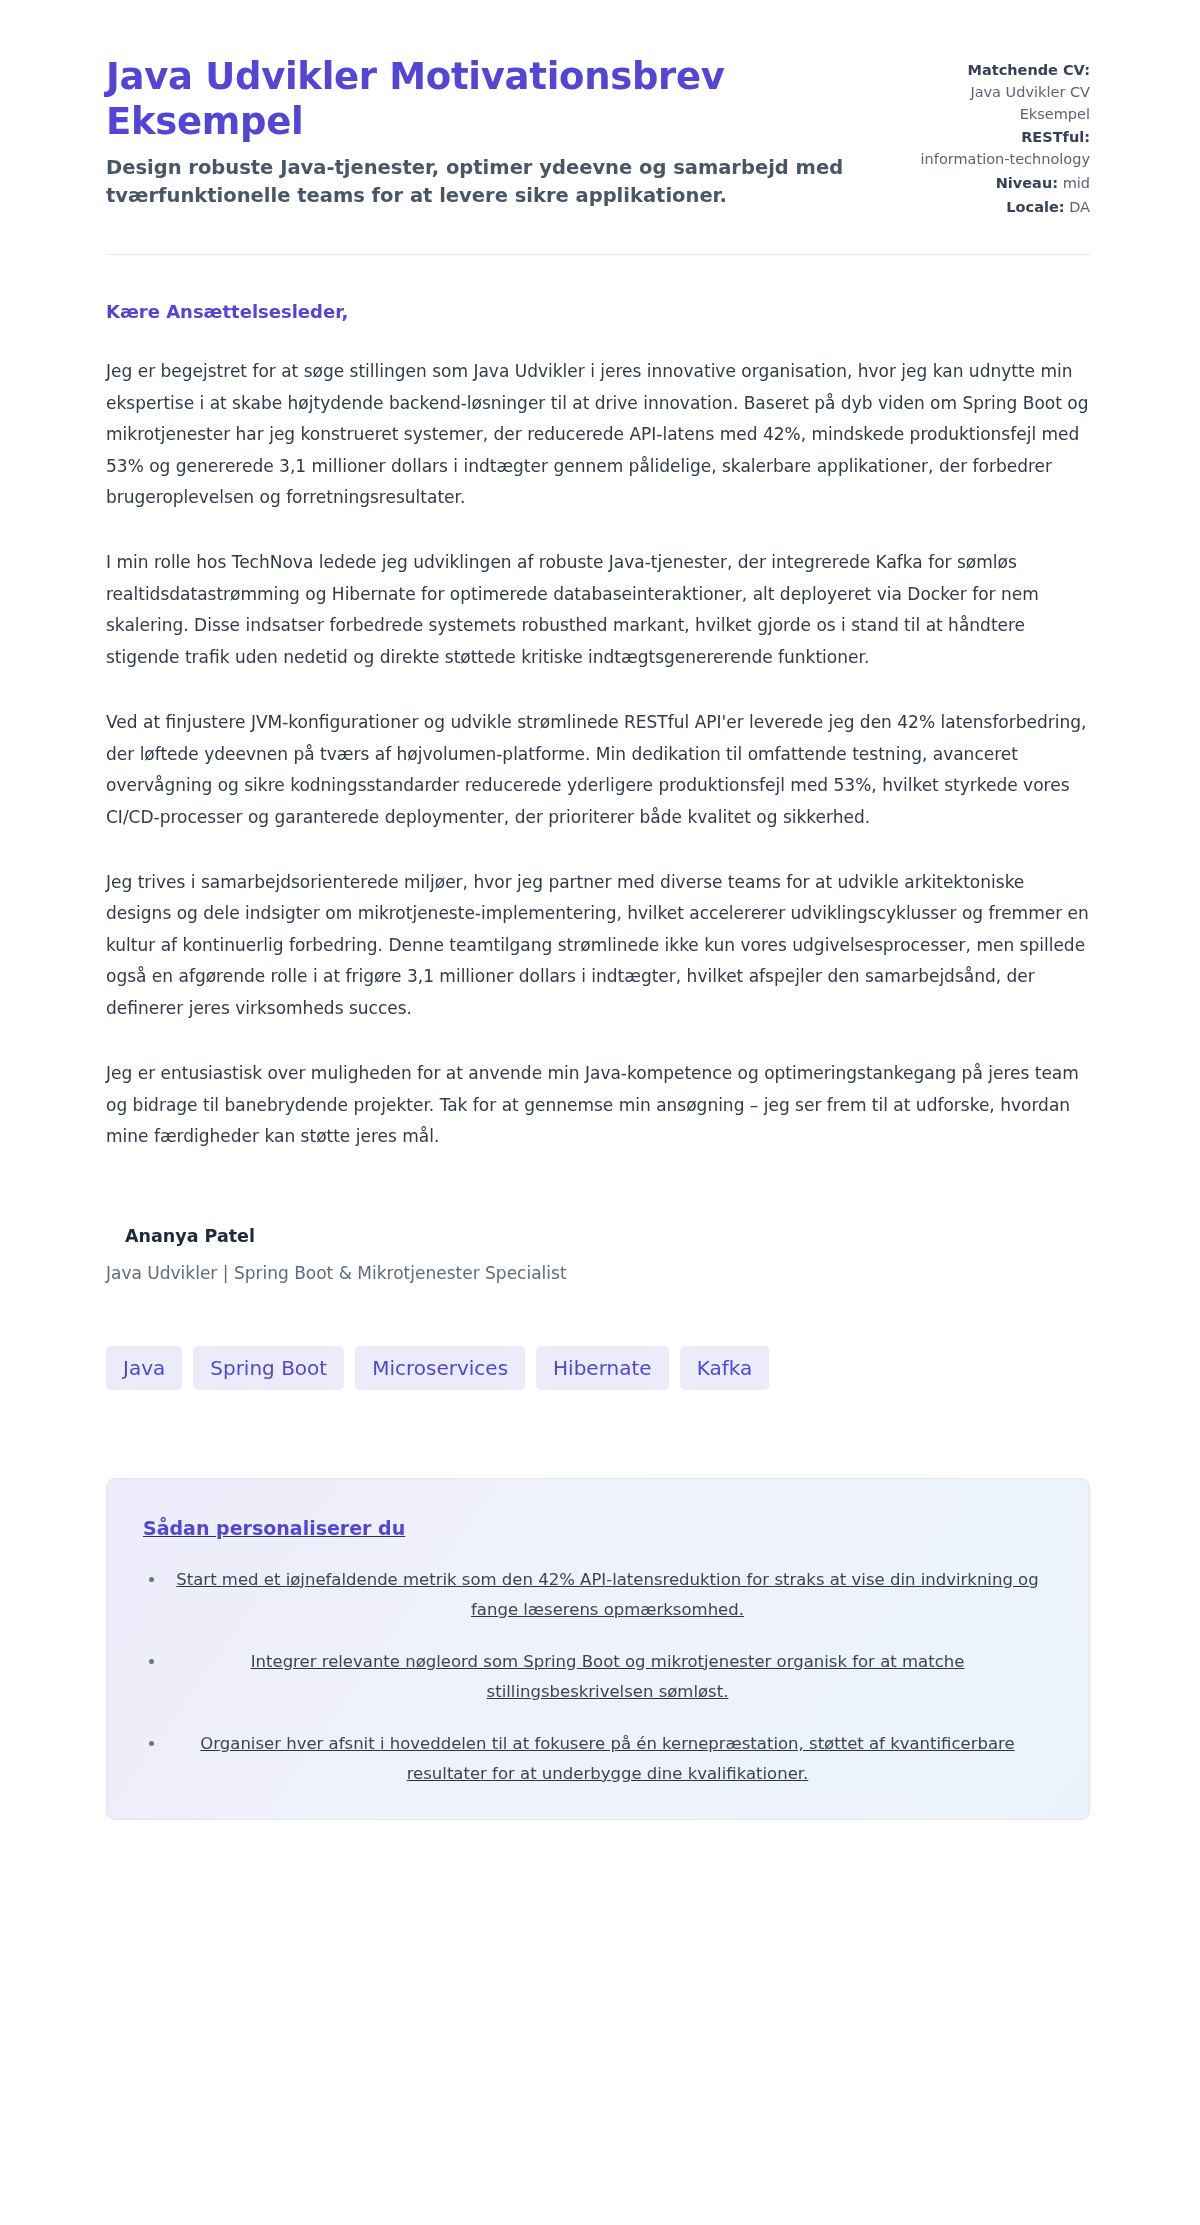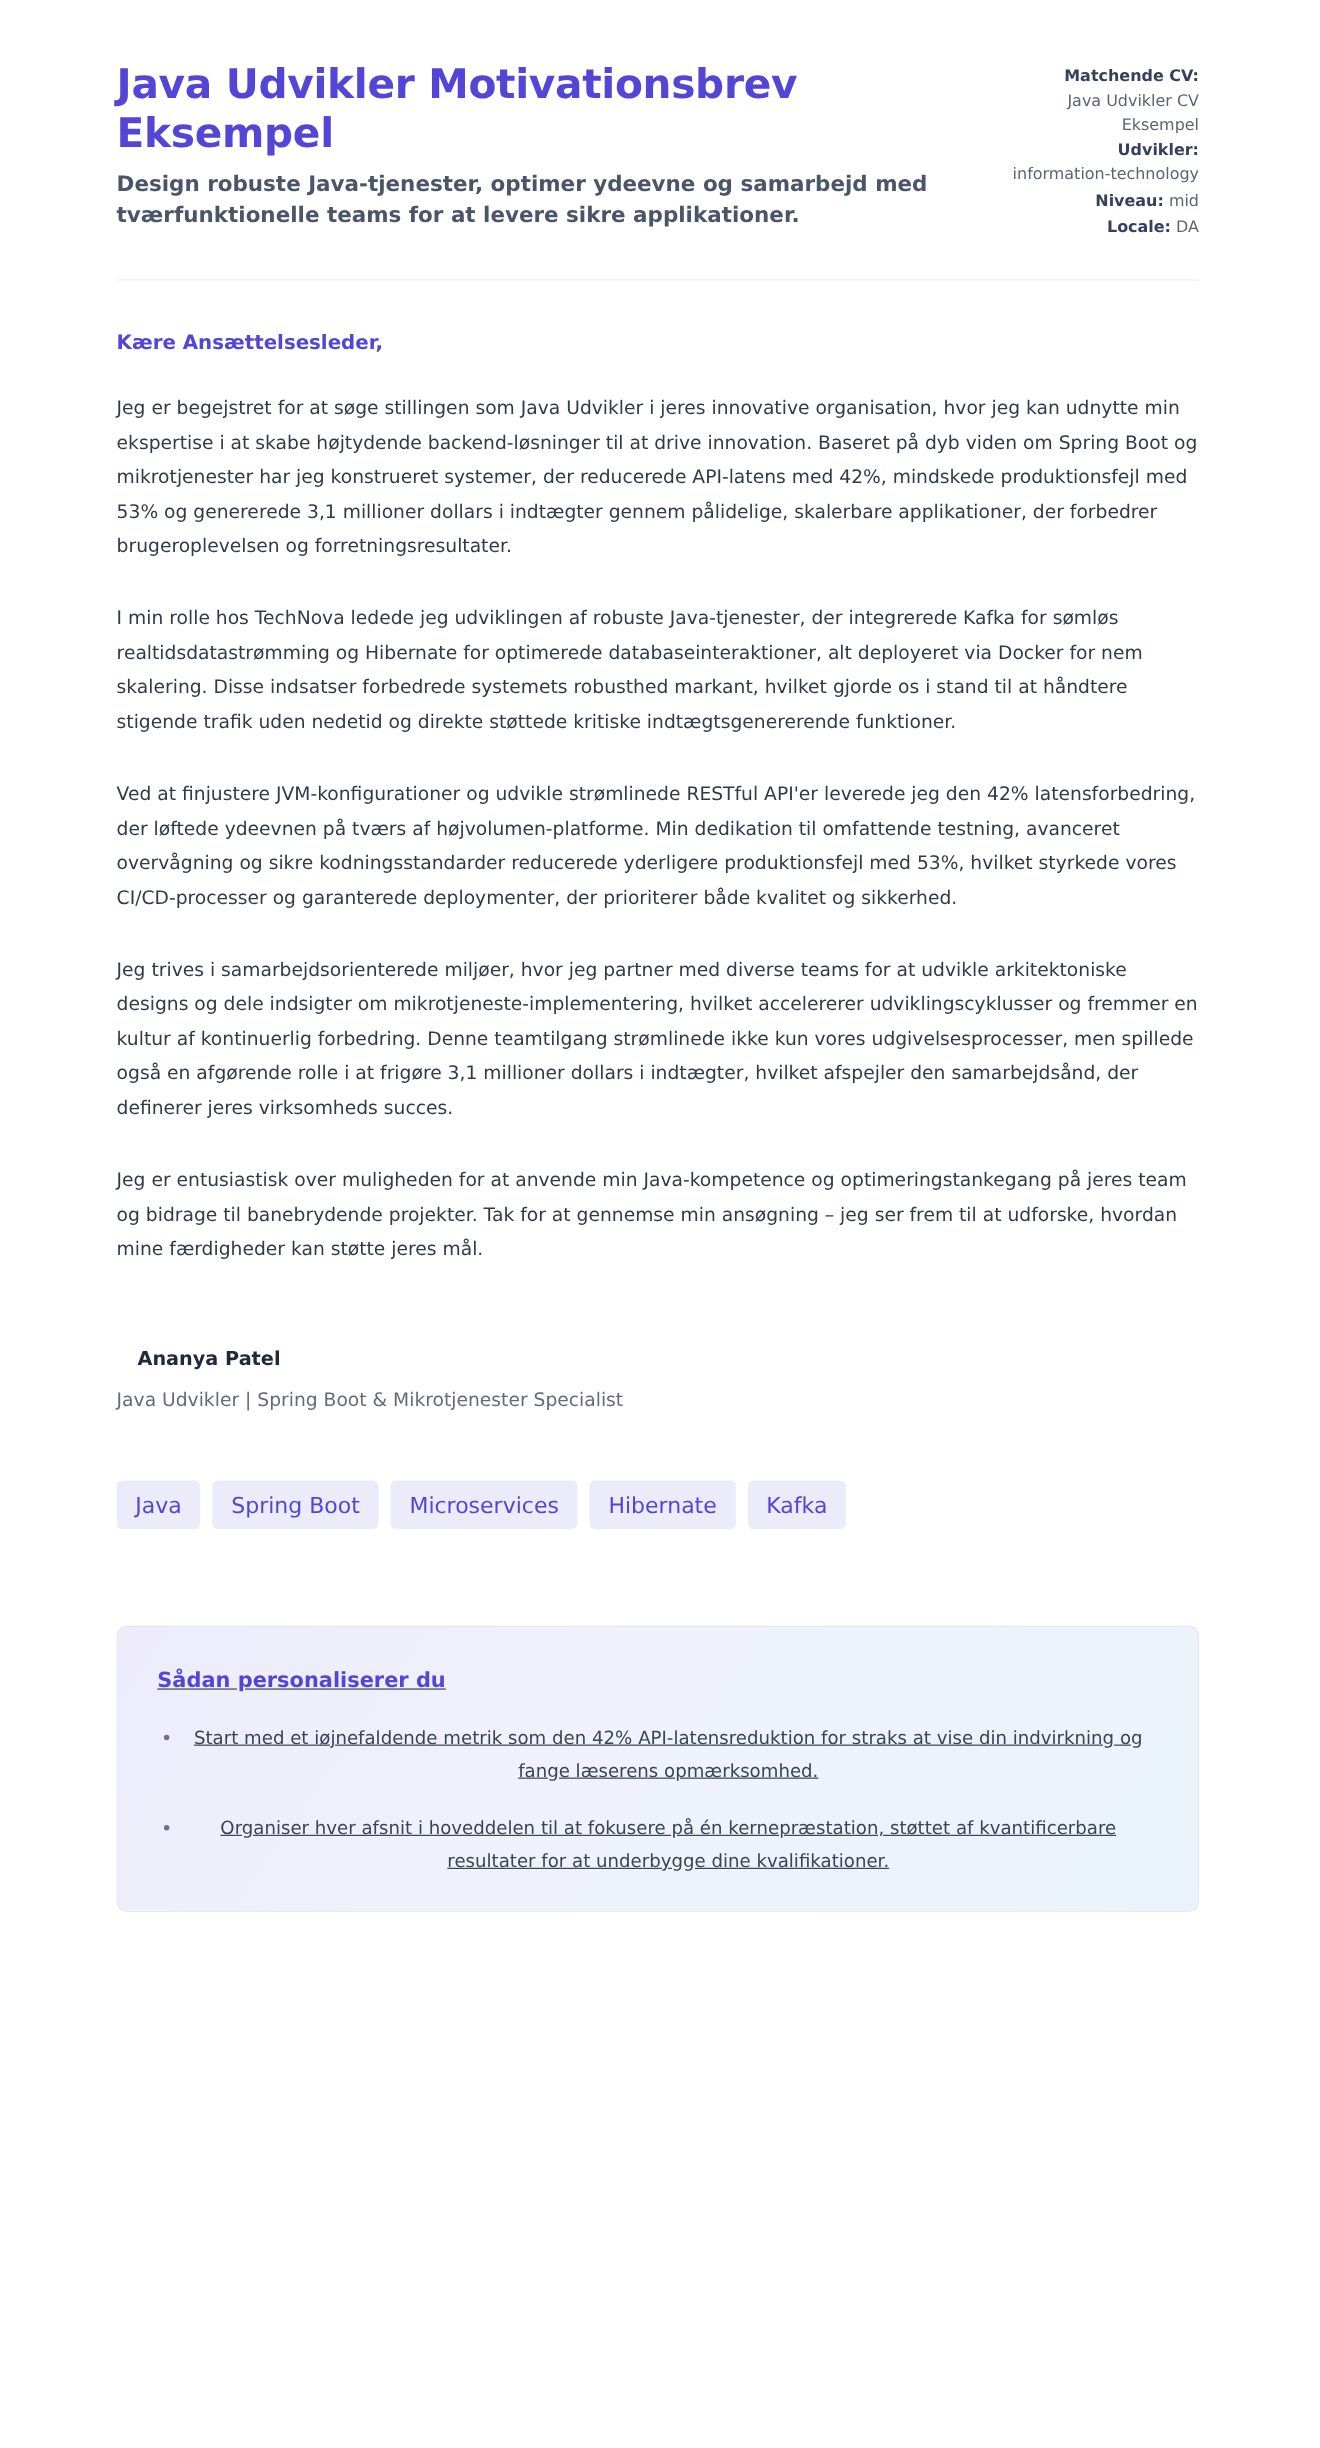--- a/index.html
+++ b/index.html
@@ -197,21 +197,21 @@
     </div>
 
     <div class="header-right">
 
       <div class="meta-row meta-block">
         <span class="meta-label">Matchende CV:</span>
         <span class="meta-value">Java Udvikler CV Eksempel</span>
       </div>
 
       <div class="meta-row meta-block">
-        <span class="meta-label">Udvikler:</span>
+        <span class="meta-label">RESTful:</span>
         <span class="meta-value">information-technology</span>
       </div>
 
       <div class="meta-row">
         <span class="meta-label">Niveau:</span>
         <span class="meta-value">mid</span>
       </div>
 
       <div class="meta-row">
         <span class="meta-label">Locale:</span>
@@ -245,17 +245,18 @@
       <span class="tag">Hibernate</span>
       <span class="tag">Kafka</span>
     </div>
 
   </div>
 
   <div class="tips">
     <div class="tips-title">Sådan personaliserer du</div>
     <ul class="tips-list">
       <li>Start med et iøjnefaldende metrik som den 42% API-latensreduktion for straks at vise din indvirkning og fange læserens opmærksomhed.</li>
+      <li>Integrer relevante nøgleord som Spring Boot og mikrotjenester organisk for at matche stillingsbeskrivelsen sømløst.</li>
       <li>Organiser hver afsnit i hoveddelen til at fokusere på én kernepræstation, støttet af kvantificerbare resultater for at underbygge dine kvalifikationer.</li>
     </ul>
   </div>
 
 </div>
 
 </body></html>

